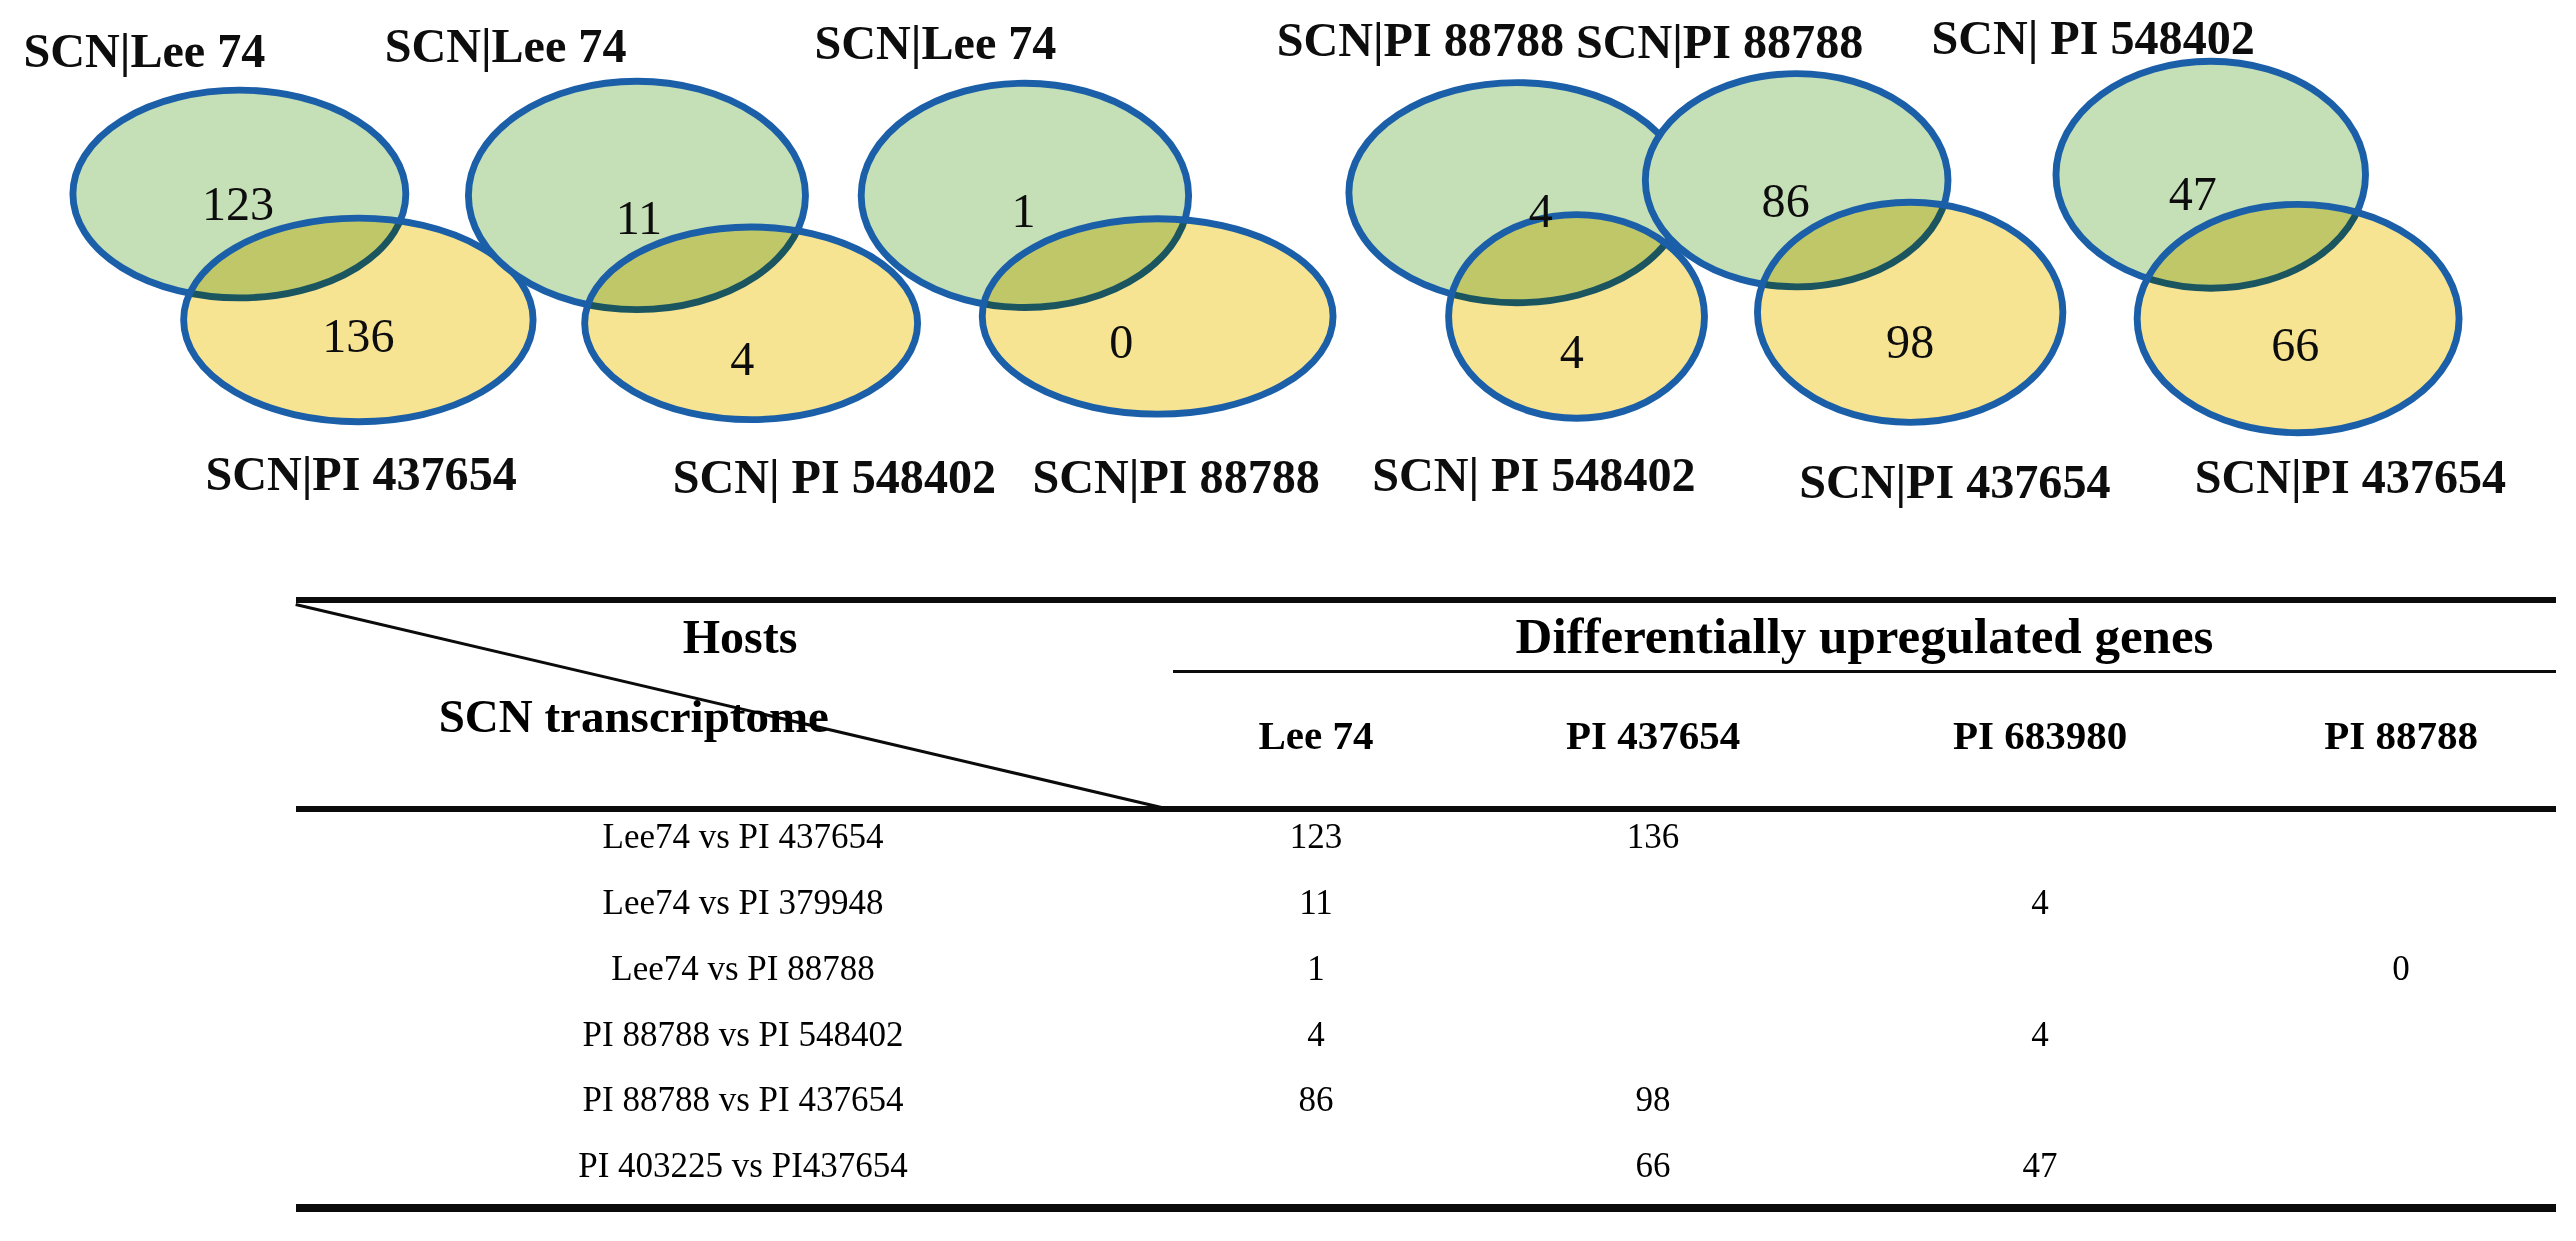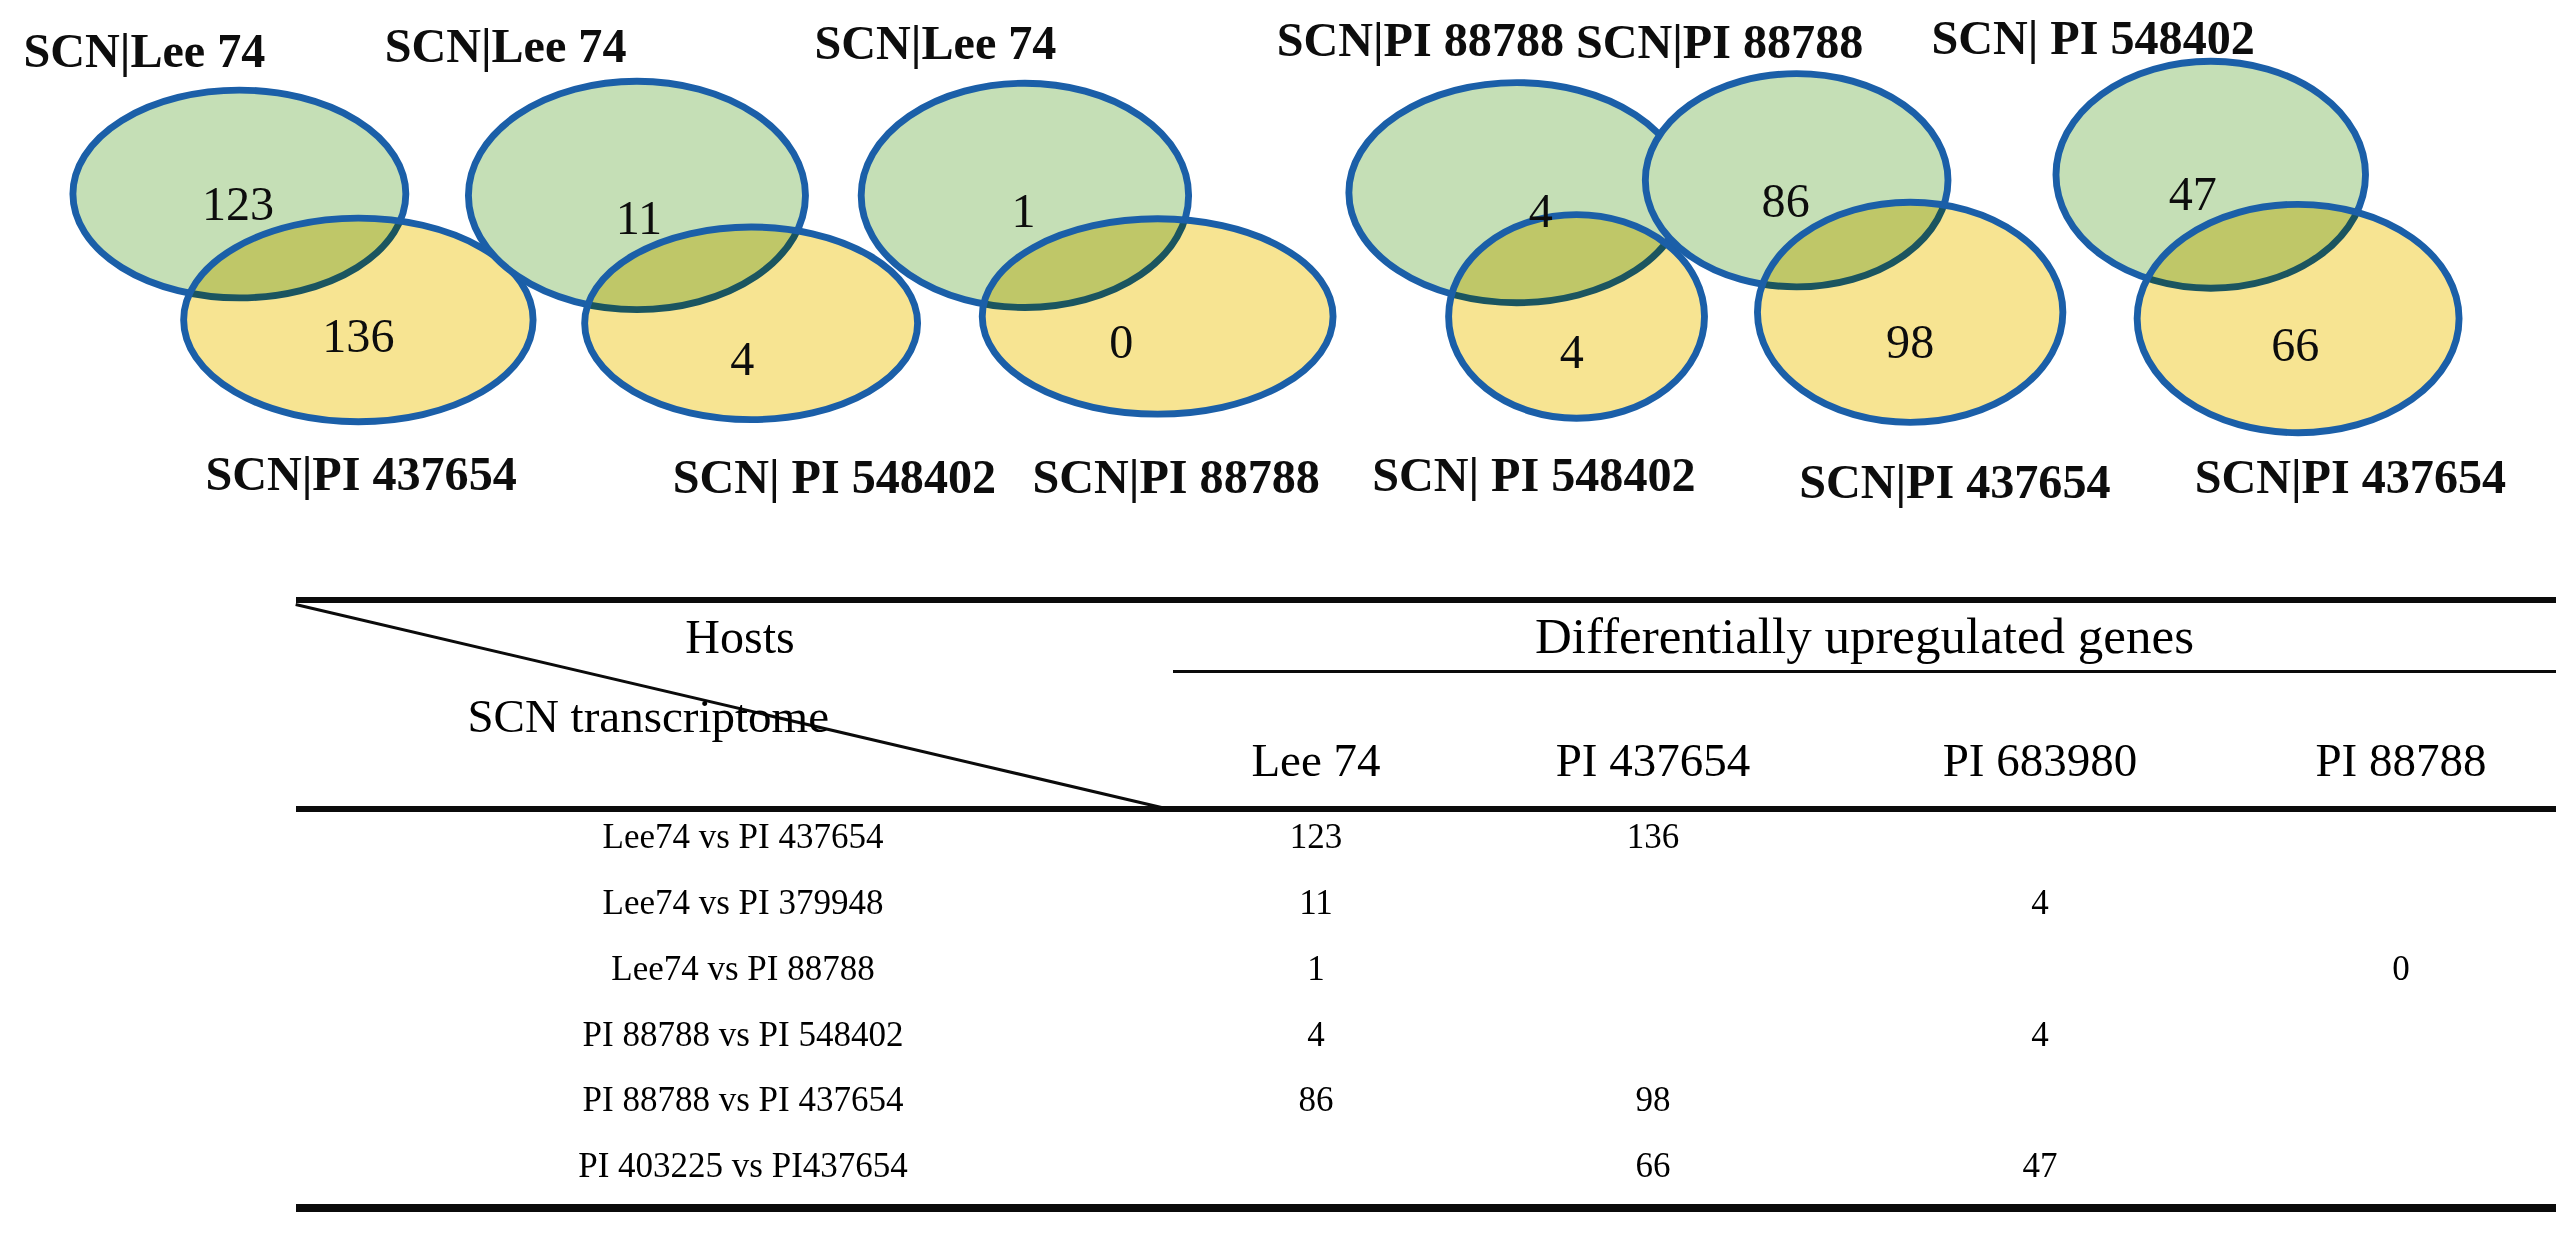--- a/index.html
+++ b/index.html
@@ -5,31 +5,31 @@
   html,body{margin:0;padding:0}
   body{
     width:2576px;height:1242px;position:relative;overflow:hidden;
     background:#ffffff;font-family:"Liberation Serif",serif;color:#000;
   }
   #venn-row{position:absolute;left:0;top:0}
   .vlabel{font-weight:bold;font-size:70px;text-anchor:middle;fill:#0d0d0d}
   .vnum{font-size:70px;text-anchor:middle;fill:#0d0d0d}
   .tline{position:absolute;background:#0b0b0b}
   .tcell{position:absolute;font-size:35px;text-align:center;white-space:nowrap}
-  .bold{font-weight:normal}
+  .bold{font-weight:bold}
   .rowlabel{left:296px;width:894px}
   .col-0{left:1137px;width:358px}
   .col-1{left:1474px;width:358px}
   .col-2{left:1861px;width:358px}
   .col-3{left:2222px;width:358px}
   .r0{top:817px}.r1{top:883px}.r2{top:949px}.r3{top:1015px}.r4{top:1080px}.r5{top:1146px}
   #corner-header{left:310px;top:609px;width:860px;font-size:48px}
   #span-header{left:1173px;top:607px;width:1383px;font-size:51px}
   #row-header{left:306px;top:680px;width:523px;text-align:right;font-size:47px;line-height:72px}
-  .colhead{top:733px;font-size:47px}
+  .colhead{top:711px;font-size:41px}
   #diag-line{left:296px;top:603px;width:897px;height:2.8px;transform:rotate(13.2deg);transform-origin:0 0}
 </style>
 </head>
 <body>
 
 <svg id="venn-row" width="2576" height="571" viewBox="0 0 3745 830">
 
   <g style="isolation:isolate">
     <ellipse cx="348" cy="282" rx="242" ry="151" stroke-width="10" fill="#c5dfb6" stroke="#1b5fa8"></ellipse>
     <ellipse cx="521" cy="465" rx="254" ry="148" style="mix-blend-mode:multiply" fill="#f7e492"></ellipse>

